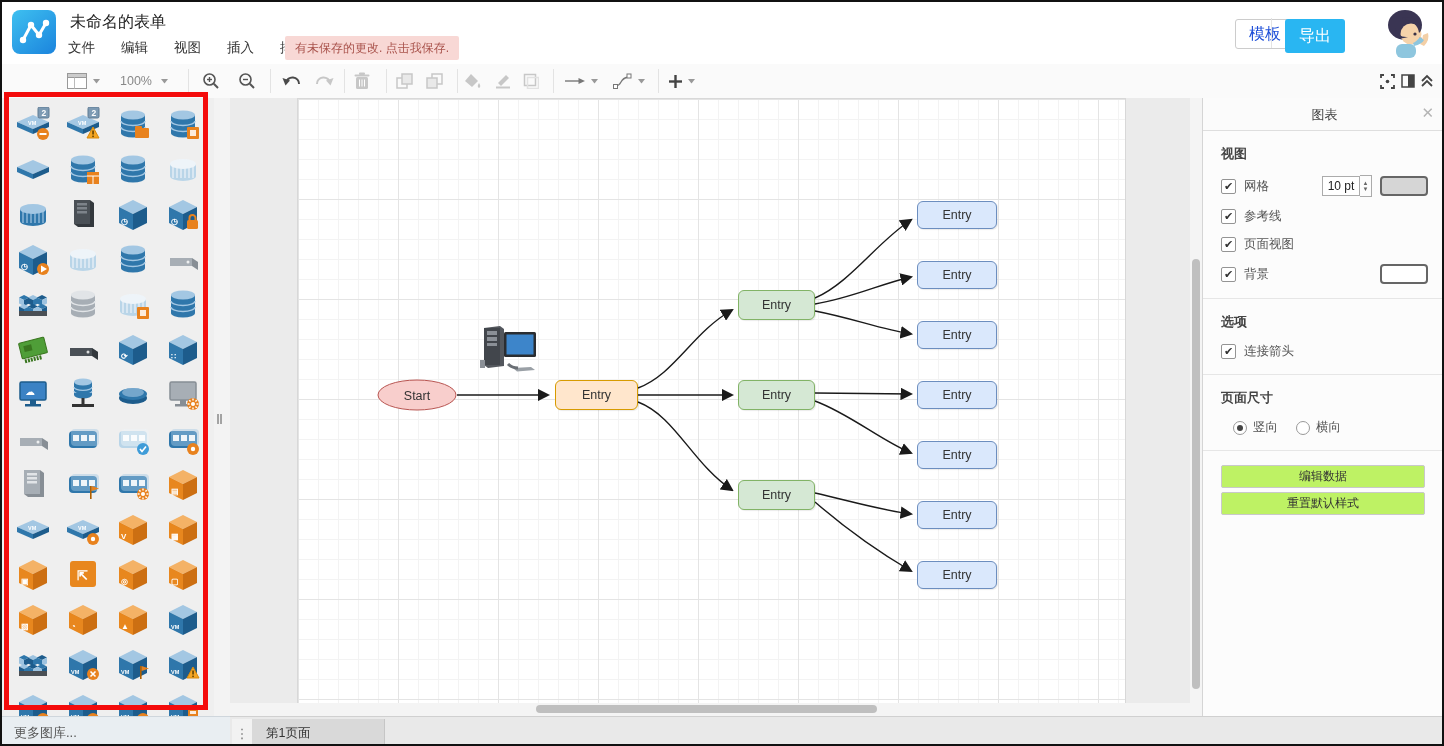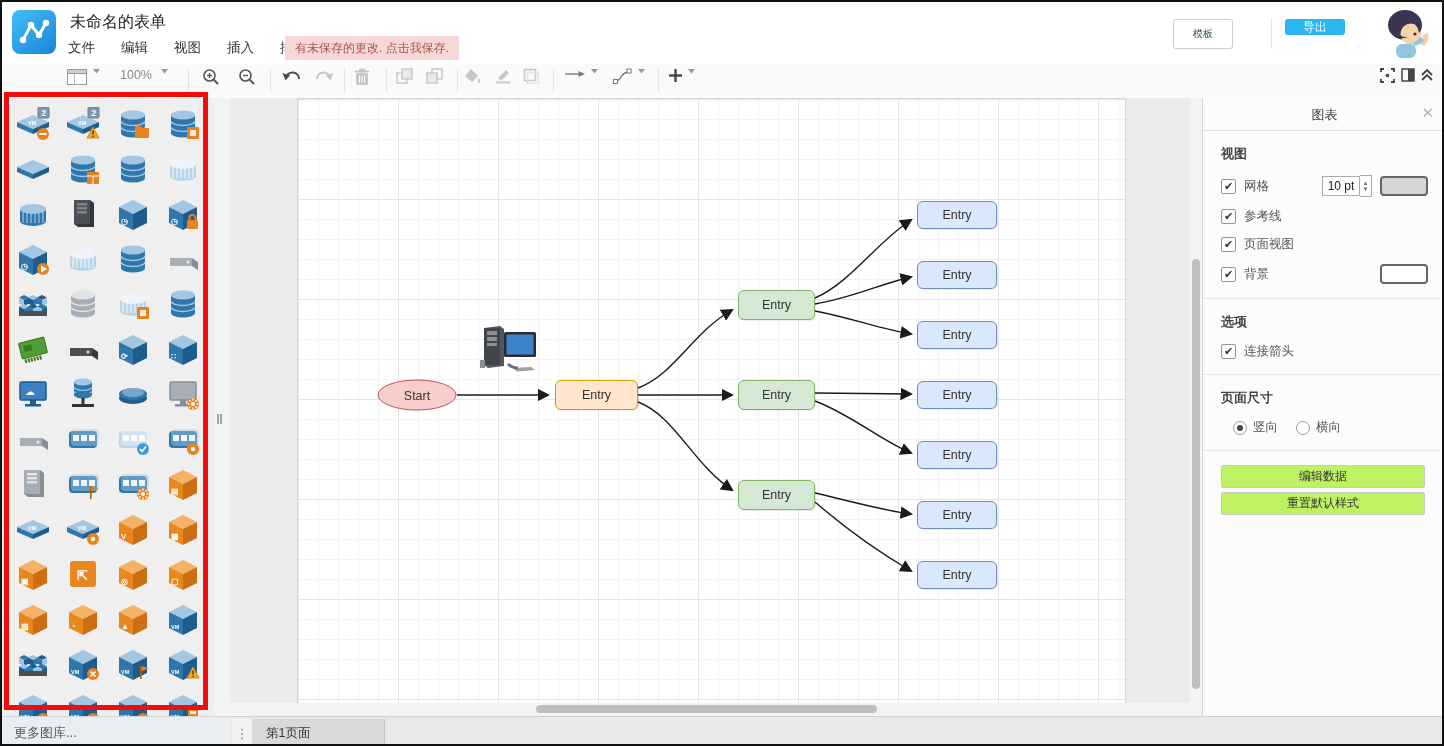--- a/index.html
+++ b/index.html
@@ -7,30 +7,30 @@
          box-sizing:border-box;overflow:hidden;font-family:"Liberation Sans",sans-serif;}
   
   .header{position:absolute;left:0;top:0;width:100%;height:62px;background:#fff;}
   .logo{position:absolute;left:10px;top:8px;width:44px;height:44px;border-radius:8px;
         background:linear-gradient(140deg,#3ec0f0 0%,#1b84dd 100%);}
   .app-title{position:absolute;left:68px;top:10px;font-size:16px;color:#222;}
   .menubar{position:absolute;left:66px;top:37px;display:flex;gap:26px;font-size:13.5px;color:#333;justify-content:space-between;}
   .menubar span{cursor:pointer;}
   .unsaved{position:absolute;left:283px;top:34px;height:16px;padding:4px 10px;background:#f8d8d5;
            color:#a9534c;font-size:12px;border-radius:2px;line-height:16px;}
-  .btn-template{position:absolute;left:1171px;top:17px;width:58px;height:28px;border:1px solid #ccc;
-           border-radius:3px;color:#14532d;font-size:10px;display:flex;align-items:center;justify-content:center;background:#fff;cursor:pointer;}
+  .btn-template{position:absolute;left:1233px;top:17px;width:58px;height:28px;border:1px solid #ccc;
+           border-radius:3px;color:#1d4ed8;font-size:16px;display:flex;align-items:center;justify-content:center;background:#fff;cursor:pointer;}
   .hdr-divider{position:absolute;left:1269px;top:16px;height:30px;border-left:1px solid #e4e4e4;}
-  .btn-export{position:absolute;left:1283px;top:17px;width:60px;height:16px;border-radius:3px;
-           color:#fff;font-size:12px;display:flex;align-items:center;justify-content:center;cursor:pointer;}
+  .btn-export{position:absolute;left:1283px;top:17px;width:60px;height:34px;border-radius:3px;
+           color:#fff;font-size:16px;display:flex;align-items:center;justify-content:center;cursor:pointer;}
   .avatar{position:absolute;left:1376px;top:2px;width:58px;height:58px;cursor:pointer;}
   
   .toolbar{position:absolute;left:0;top:62px;width:100%;height:34px;background:#fafafa;
            border-bottom:1px solid #dcdcdc;}
-  .tb-item{position:absolute;top:4px;height:26px;display:flex;cursor:pointer;}
+  .tb-item{position:absolute;top:4px;height:26px;display:flex;align-items:center;cursor:pointer;}
   .tb-sep{position:absolute;top:5px;height:24px;border-left:1px solid #e3e3e3;}
   .tb-label{font-size:12.5px;color:#888;margin-right:4px;}
   
   .sidebar{position:absolute;left:0;top:96px;width:212px;height:618px;background:#efefef;overflow:hidden;}
   .palette{display:grid;grid-template-columns:repeat(4,1fr);padding:8px 6px;row-gap:9px;}
   .pal-cell{width:40px;height:36px;display:flex;align-items:center;justify-content:center;cursor:pointer;margin:0 auto;}
   .side-gutter{position:absolute;left:212px;top:96px;width:16px;height:618px;background:#f3f3f3;}
   .grip{position:absolute;left:214px;top:410px;width:8px;height:14px;color:#555;font-size:10px;line-height:14px;cursor:col-resize;}
   .red-box{position:absolute;left:2px;top:90px;width:194px;height:608px;border:5px solid #f40b0b;z-index:60;pointer-events:none;}
   .side-footer{position:absolute;left:0;top:714px;width:228px;height:32px;background:#e9eef2;

